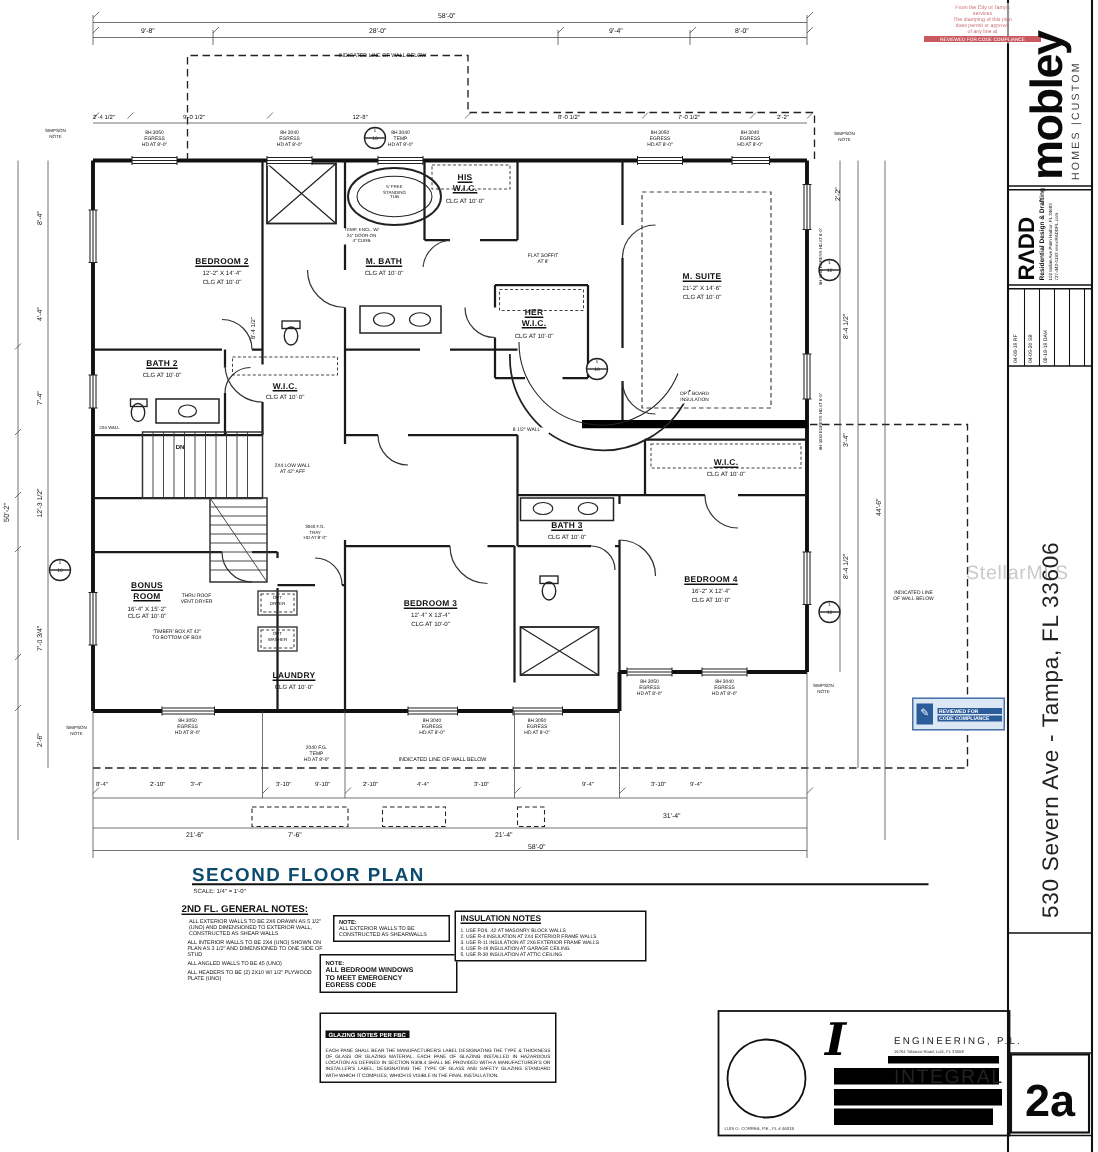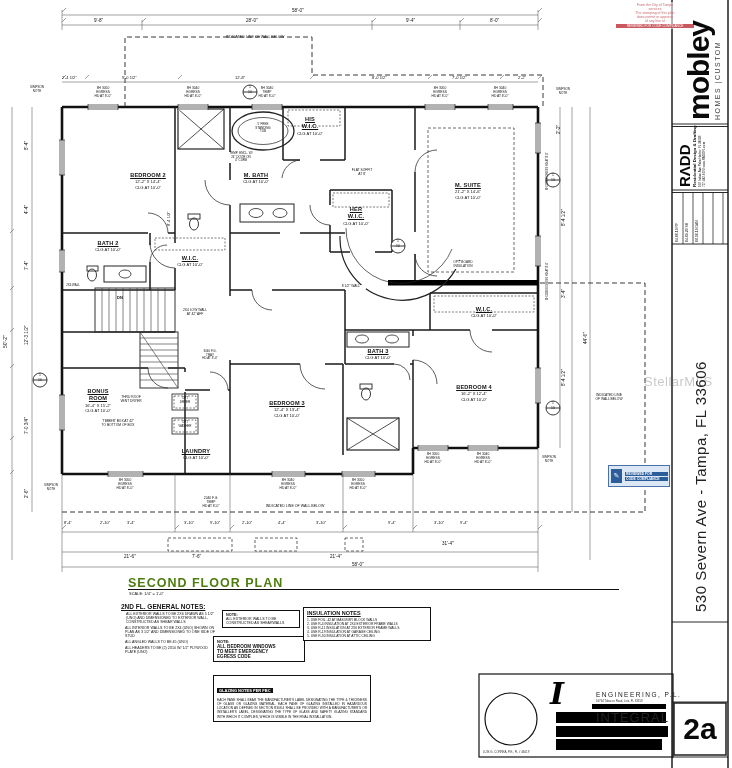--- a/index.html
+++ b/index.html
@@ -252,29 +252,29 @@
     <span style="font-size:3px;line-height:1.4;">727-442-0193   www.RADDFL.com</span>
   </div>
 </div>
 
 <div class="vtxt" style="left:675px;top:242px;font-size:3.4px;">04-08-19   RF</div>
 <div class="vtxt" style="left:685px;top:242px;font-size:3.4px;">04-09-20   SB</div>
 <div class="vtxt" style="left:695px;top:242px;font-size:3.4px;">08-18-19   DAM</div>
 
 <div class="vtxt" style="left:692px;top:612px;font-size:15px;letter-spacing:.5px;color:#222;">530 Severn Ave - Tampa, FL 33606</div>
 
-<div style="position:absolute;left:674px;top:703px;width:52px;height:52px;display:flex;align-items:center;justify-content:center;font-size:30px;font-weight:bold;color:#0a0a0a;">2a</div>
+<div style="position:absolute;left:674px;top:703px;width:52px;height:64px;display:flex;align-items:center;justify-content:center;font-size:30px;font-weight:bold;color:#0a0a0a;">2a</div>
 
 <div style="position:absolute;left:550px;top:676px;font-family:'DejaVu Serif',serif;font-style:italic;font-weight:bold;font-size:30px;color:#000;">I</div>
 <div style="position:absolute;left:596px;top:710px;font-size:13px;letter-spacing:1px;color:#222;">INTEGRAL</div>
 <div style="position:absolute;left:596px;top:691px;font-size:6.5px;letter-spacing:1.5px;color:#222;">ENGINEERING, P.L.</div>
 <div style="position:absolute;left:596px;top:699px;font-size:2.8px;color:#333;">16764 Tobacco Road, Lutz, FL 33558</div>
 <div style="position:absolute;left:483px;top:750px;font-size:2.9px;color:#333;">LUIS G. CORREA, P.E., FL # 46019</div>
 
-<div style="position:absolute;left:128px;top:576px;font-size:12.5px;font-weight:bold;letter-spacing:1px;color:#4d7c0f;">SECOND FLOOR PLAN</div>
+<div style="position:absolute;left:128px;top:576px;font-size:12.5px;font-weight:bold;letter-spacing:1px;color:#0c4a6e;">SECOND FLOOR PLAN</div>
 <div style="position:absolute;left:129px;top:591px;font-size:4px;">SCALE: 1/4" = 1'-0"</div>
 
 <div class="room" style="left:118px;top:172px;width:60px;">
   <div class="nm">BEDROOM 2</div>
       <div class="sz">12'-2" X 14'-4"</div>
       <div class="sz">CLG AT 10'-0"</div>
 </div>
 <div class="room" style="left:83px;top:240px;width:50px;">
   <div class="nm">BATH 2</div>
       <div class="sz">CLG AT 10'-0"</div>

